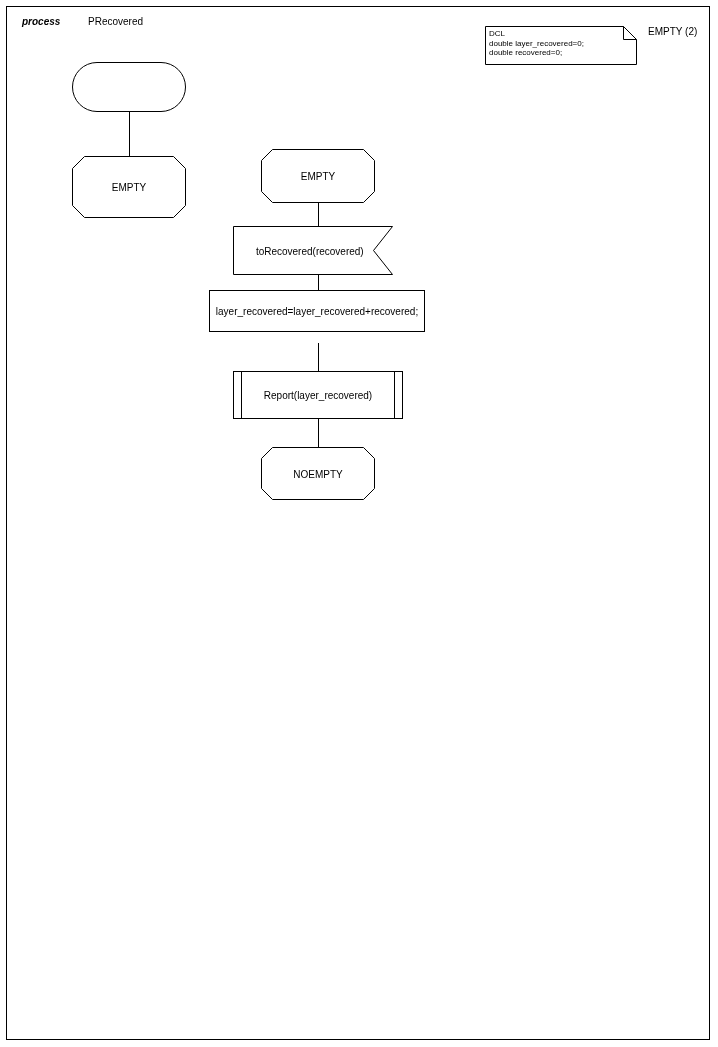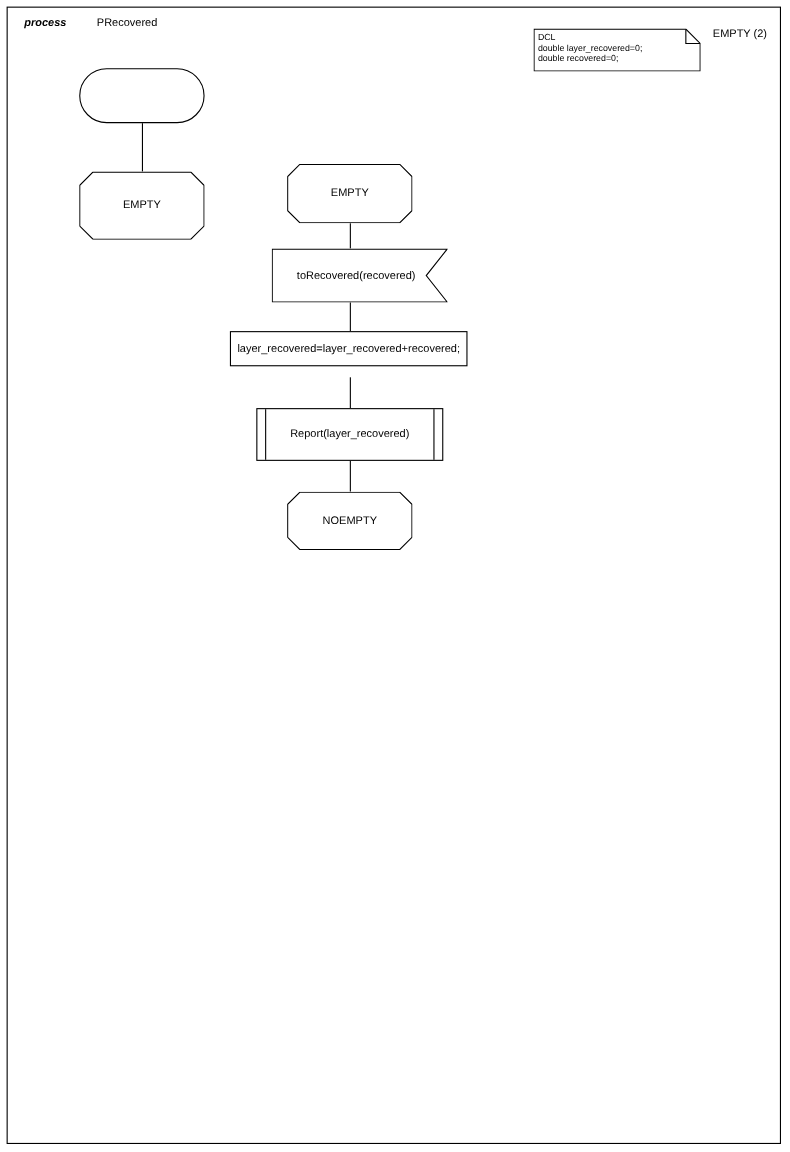--- a/index.html
+++ b/index.html
@@ -195,30 +195,30 @@
 
   <div class="state" style="left:261px; top:149px; width:114px; height:54px;">
     <svg width="114" height="54" viewBox="0 0 114 54">
       <path d="M11.5,0.5 L102.5,0.5 L113.5,11.5 L113.5,42.5 L102.5,53.5 L11.5,53.5 L0.5,42.5 L0.5,11.5 Z" fill="#ffffff" stroke="#000000" stroke-width="1"></path>
     </svg>
     <div class="shape-label">EMPTY</div>
   </div>
 
   <div class="vline" style="left:318px; top:203px; height:23px;"></div>
 
-  <div class="input-sym" style="left:247px; top:226px; width:160px; height:49px;">
+  <div class="input-sym" style="left:233px; top:226px; width:160px; height:49px;">
     <svg width="160" height="49" viewBox="0 0 160 49">
       <path d="M0.5,0.5 L159.5,0.5 L140.5,24.5 L159.5,48.5 L0.5,48.5 Z" fill="#ffffff" stroke="#000000" stroke-width="1"></path>
     </svg>
     <div class="shape-label">toRecovered(recovered)</div>
   </div>
 
   <div class="vline" style="left:318px; top:275px; height:26px;"></div>
 
-  <div class="task-sym" style="left:209px; top:301px; width:216px; height:32px;">
+  <div class="task-sym" style="left:209px; top:290px; width:216px; height:42px;">
     <div class="shape-label">layer_recovered=layer_recovered+recovered;</div>
   </div>
 
   <div class="vline" style="left:318px; top:343px; height:28px;"></div>
 
   <div class="proc-sym" style="left:233px; top:371px; width:170px; height:48px;">
     <div class="bar bar-left"></div>
     <div class="bar bar-right"></div>
     <div class="shape-label">Report(layer_recovered)</div>
   </div>

